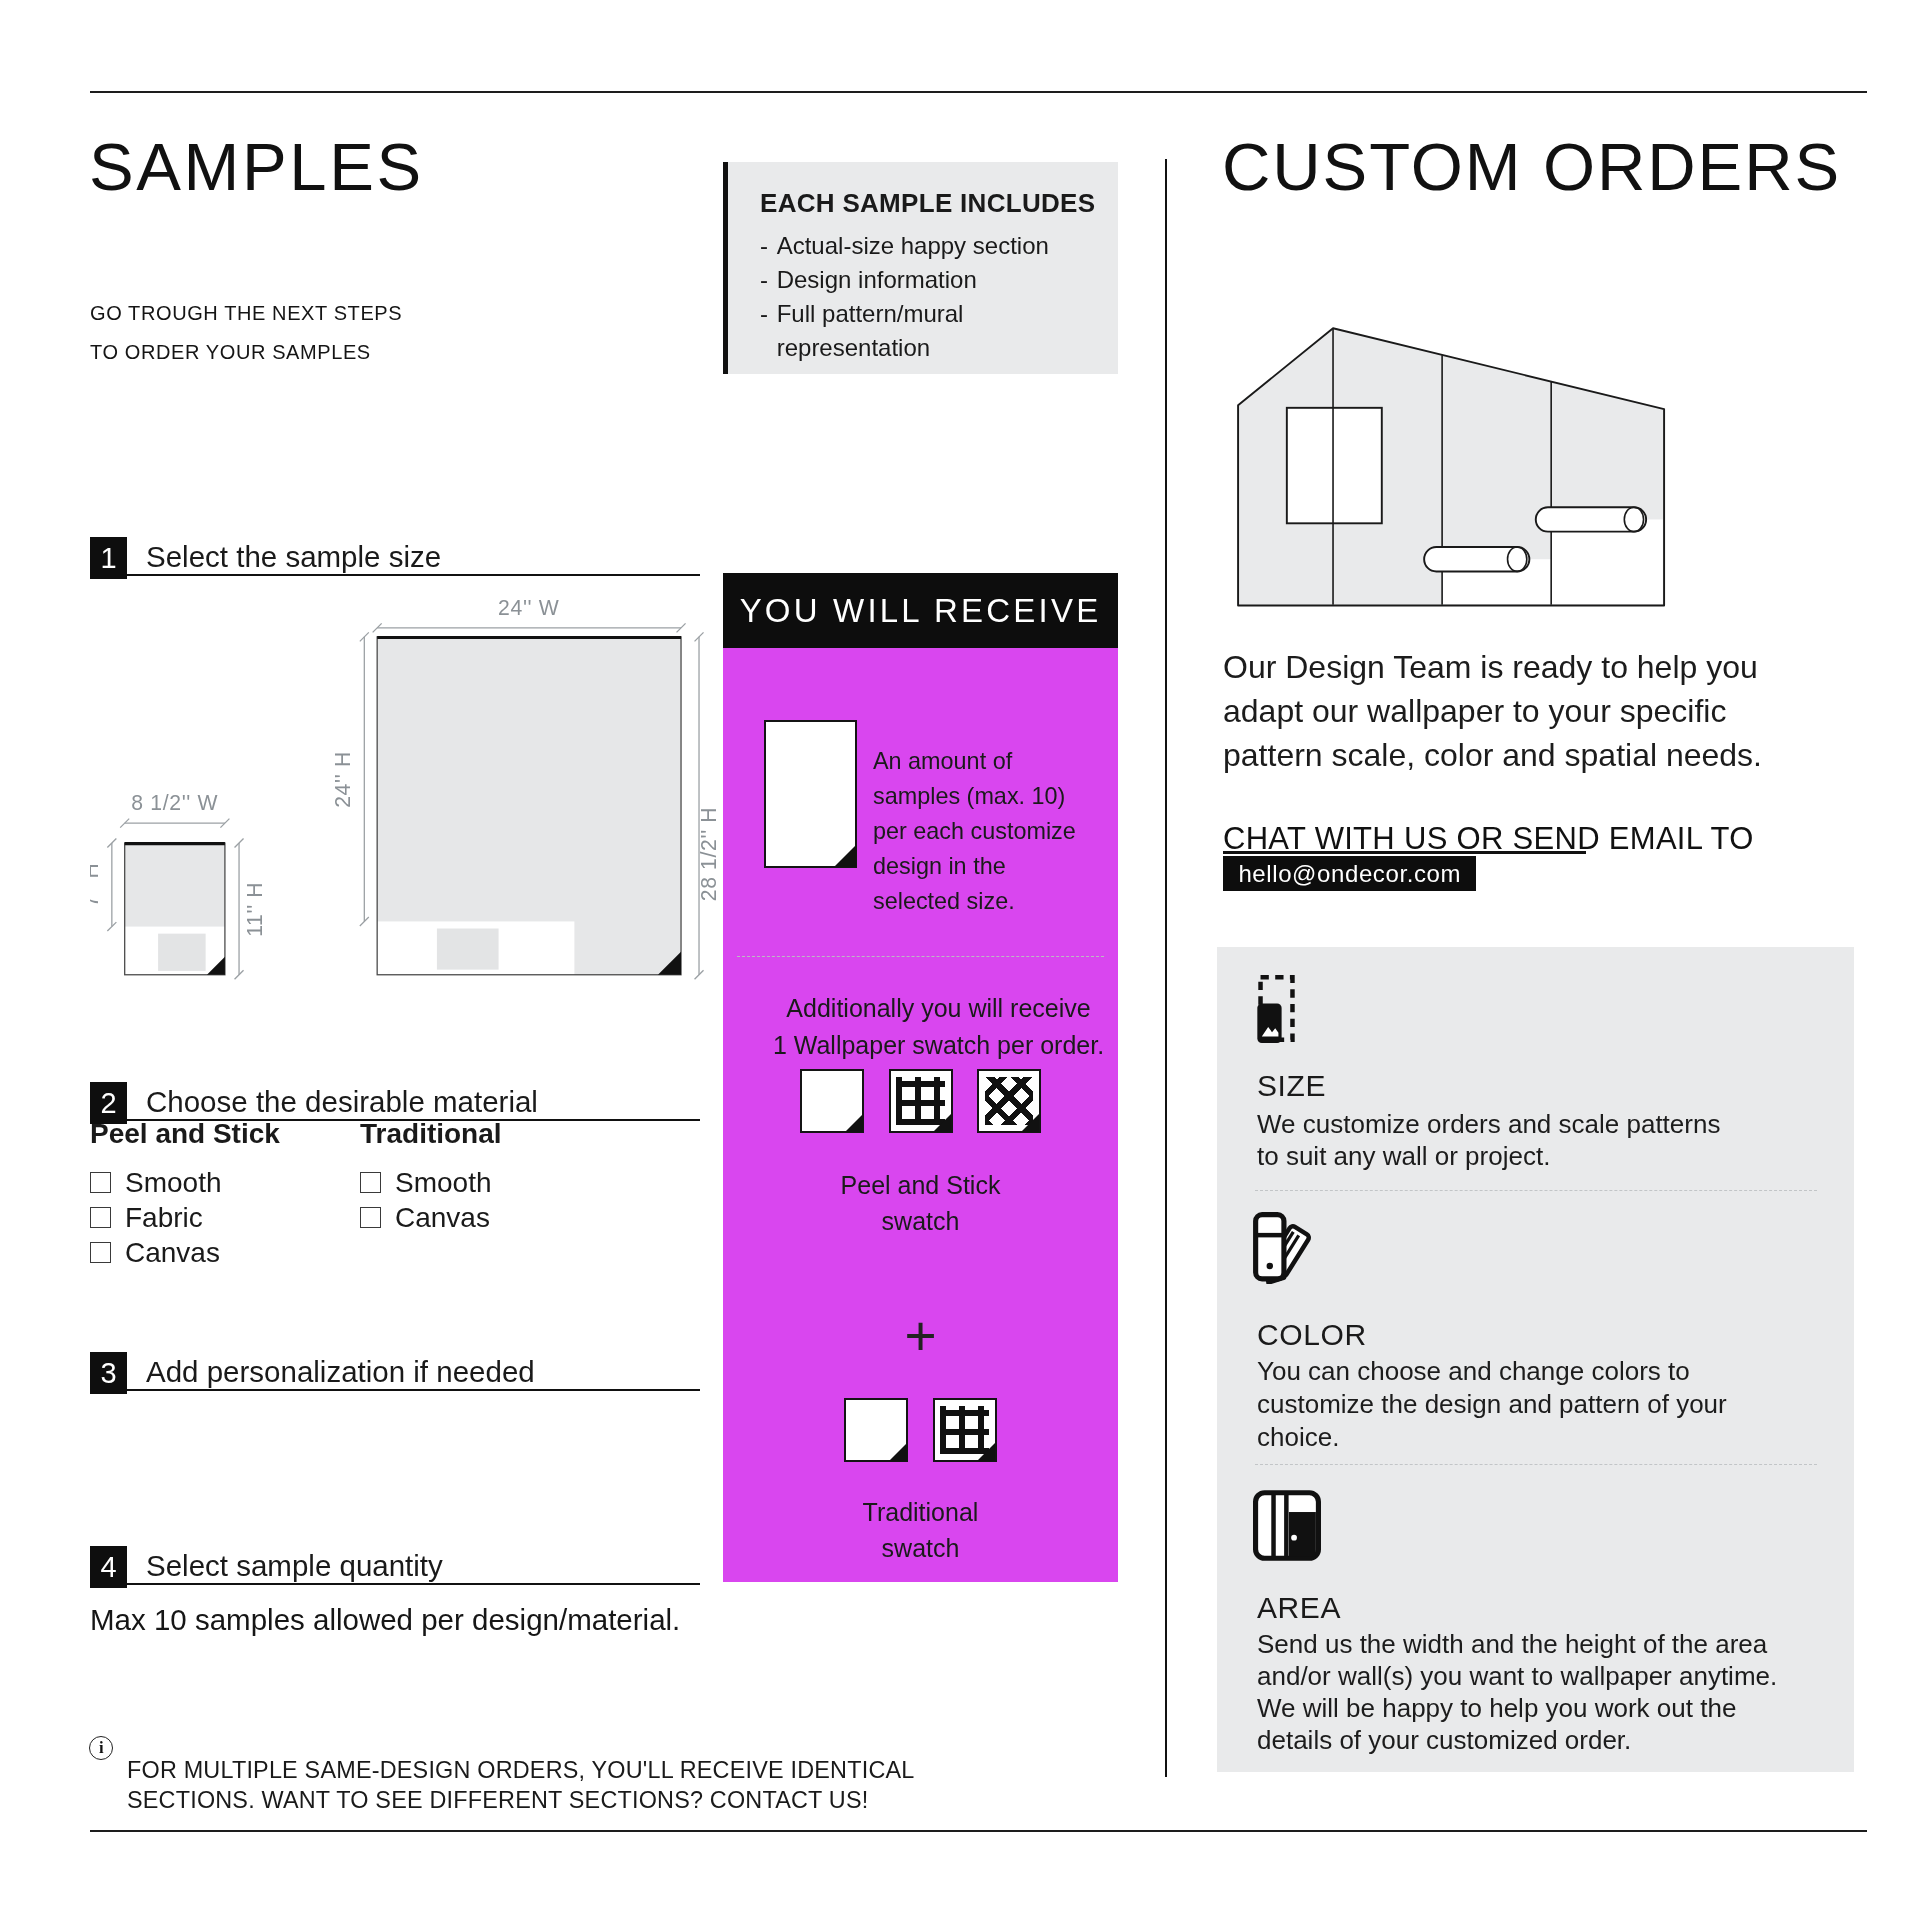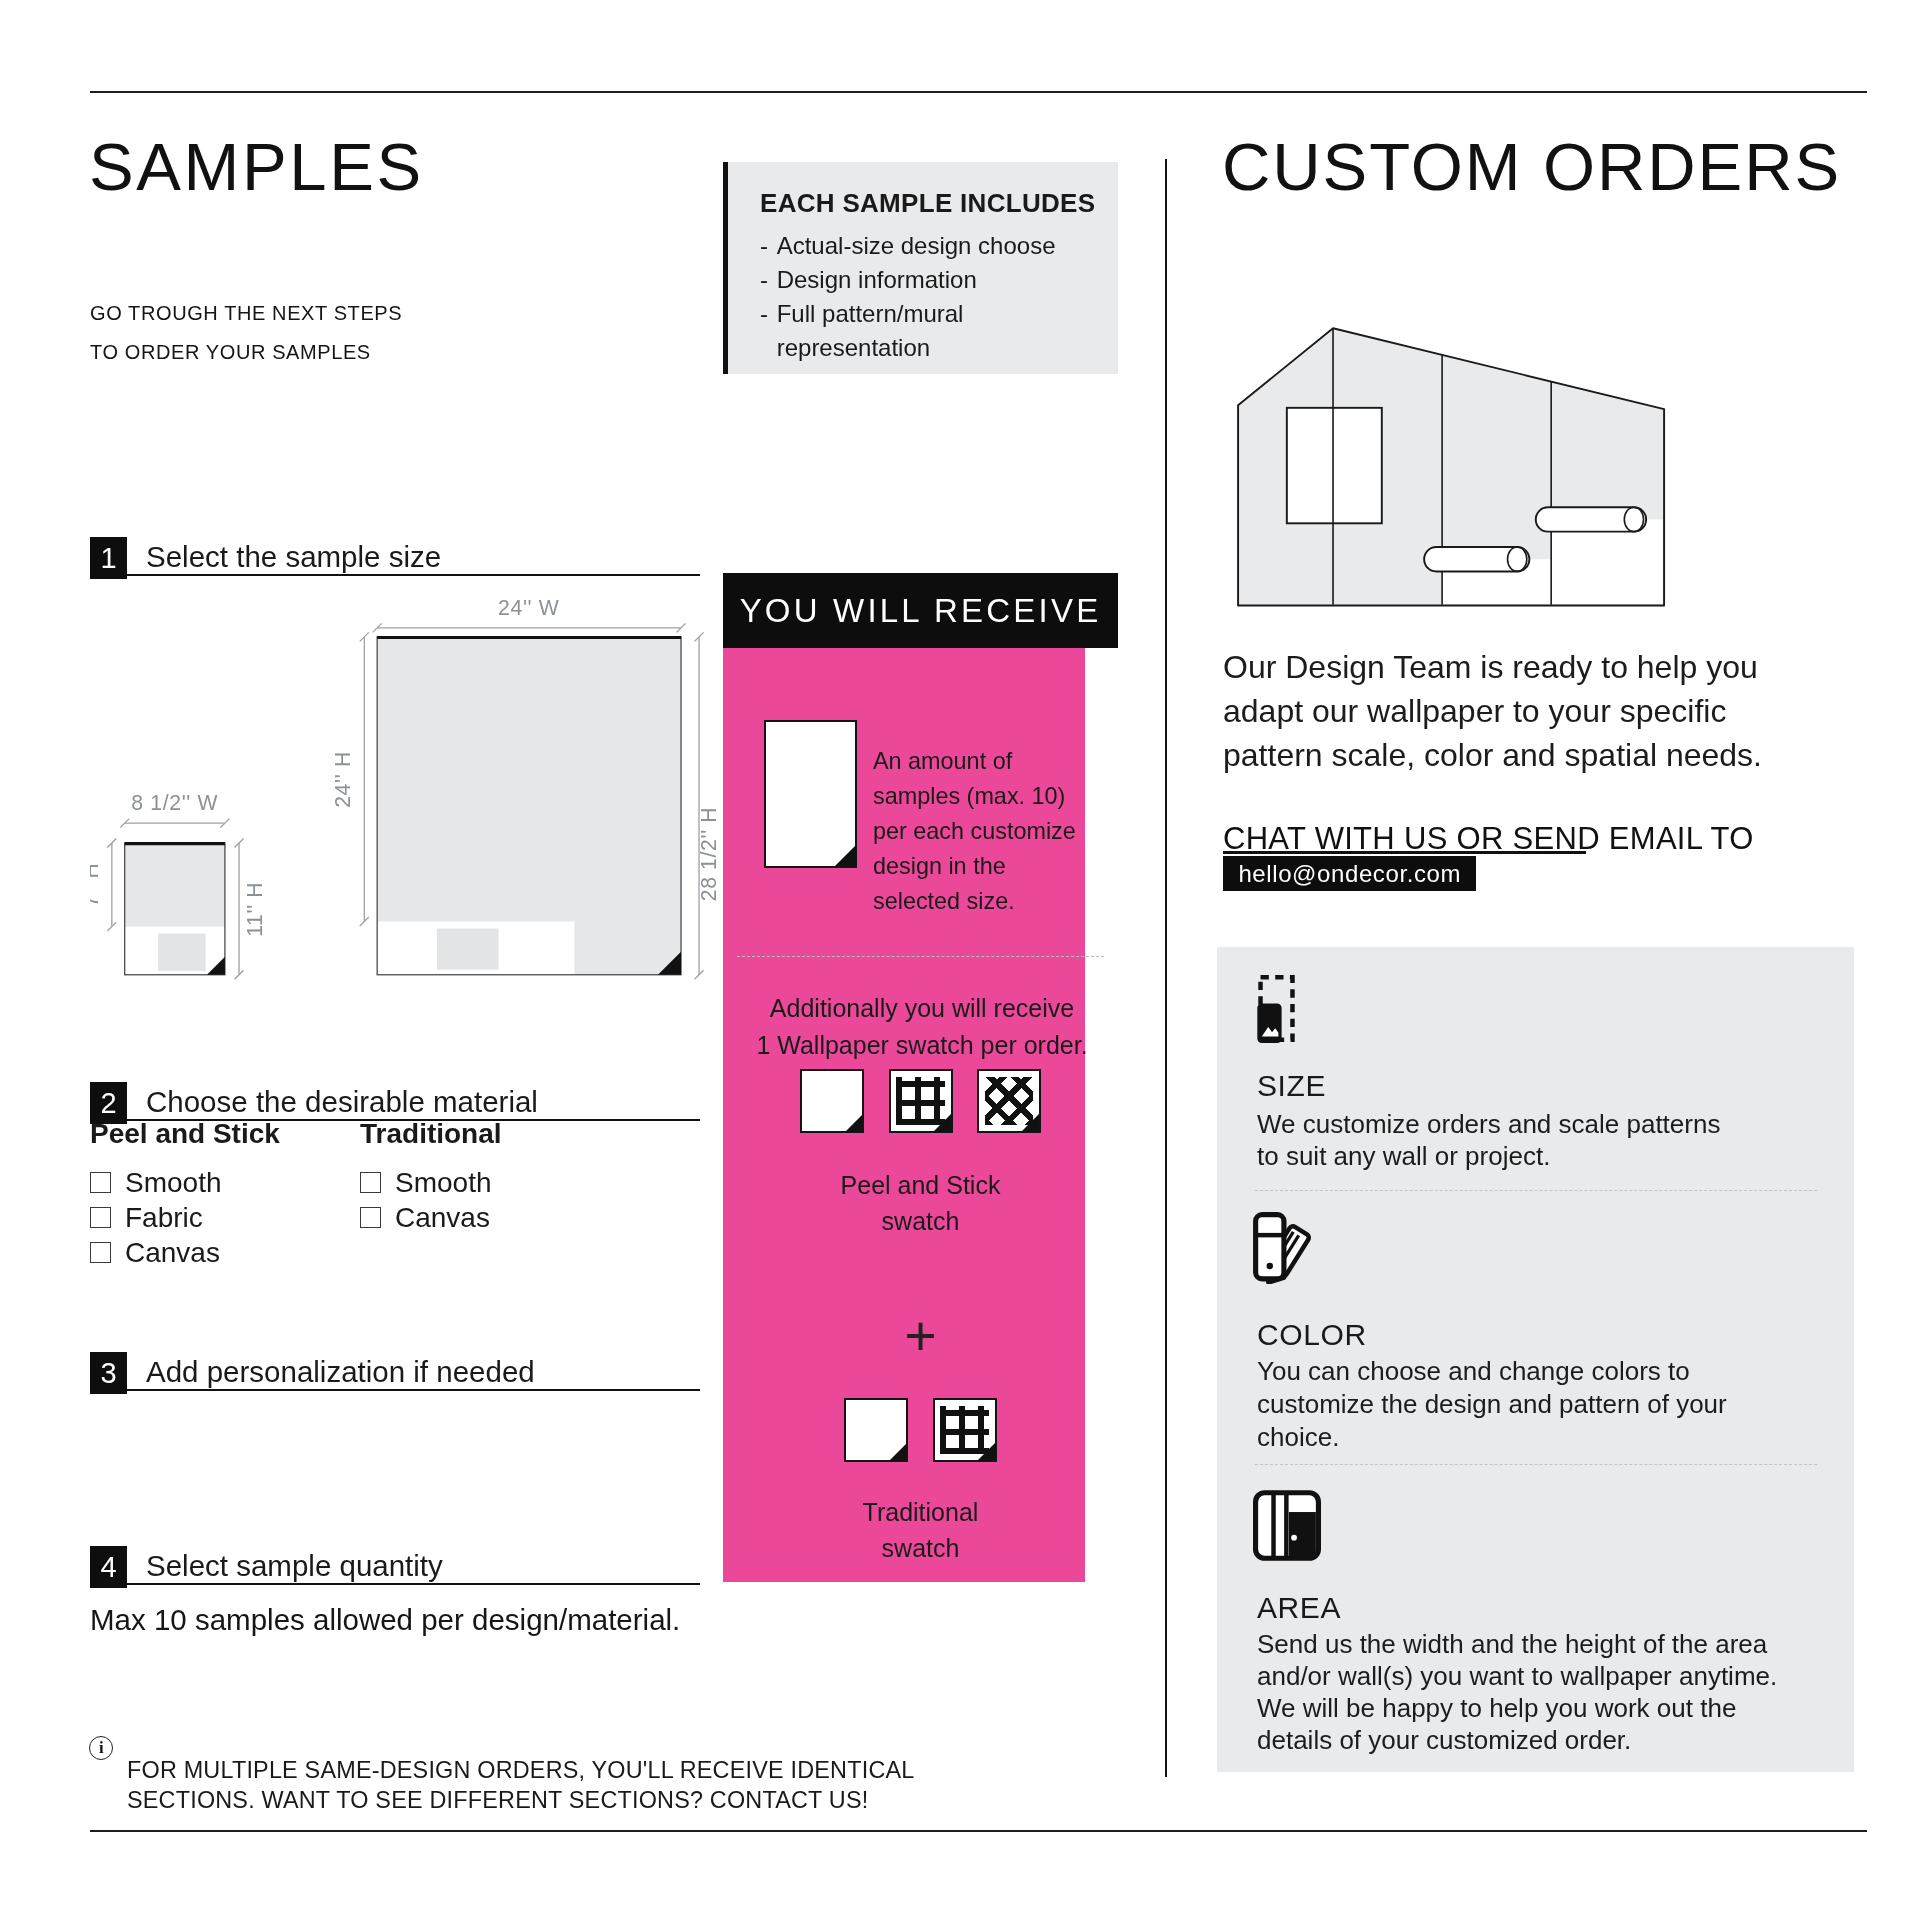--- a/index.html
+++ b/index.html
@@ -19,21 +19,21 @@
          display:flex;align-items:center;justify-content:center;font-size:29px;}
   .step-t{position:absolute;left:56px;top:2.6px;font-size:29.5px;white-space:nowrap;}
   .step-line{position:absolute;left:0;top:37px;width:610px;height:1.9px;background:#111;}
   .mat-h{font-size:28px;font-weight:700;margin-bottom:15.4px;}
   .opt{display:flex;align-items:center;gap:14px;height:35px;font-size:28px;}
   .cb{width:21px;height:21px;border:1.9px solid #3a3a3a;box-sizing:border-box;background:#fff;}
   .note{font-size:29.5px;line-height:39px;color:#161616;}
   .recv-head{position:absolute;left:723px;top:573px;width:395px;height:75px;background:#0d0d0d;
              color:#fff;display:flex;align-items:center;justify-content:center;font-size:33px;
              letter-spacing:3.2px;font-weight:400;white-space:nowrap;}
-  .recv-panel{position:absolute;left:723px;top:648px;width:362px;height:934px;background:#ec4899;}
+  .recv-panel{position:absolute;left:723px;top:648px;width:395px;height:934px;background:#d946ef;}
   .sheet{position:absolute;left:41px;top:72px;width:93px;height:148px;background:#fff;
          border:2.6px solid #141414;box-sizing:border-box;}
   .fold{position:absolute;right:-0.6px;bottom:-0.6px;width:0;height:0;
         border-left:18px solid transparent;border-bottom:18px solid #111;}
   .amount{position:absolute;left:150px;top:96px;font-size:23.4px;line-height:35px;}
   .dashedline{border-top:1.9px dashed #b9bcbe;}
   .ctr{text-align:center;width:100%;}
   .swatch{position:relative;width:64px;height:64px;background:#fff;border:2.6px solid #141414;
           box-sizing:border-box;}
   .pat{position:absolute;inset:5.8px;}
@@ -74,21 +74,21 @@
 
   <div class="abs intro" style="left:90px;top:294px;">
     <div>GO TROUGH THE NEXT STEPS</div>
     <div>TO ORDER YOUR SAMPLES</div>
   </div>
 
   <div class="inc-box">
     <div class="inc-h">EACH SAMPLE INCLUDES</div>
     <div class="inc-row">
       <span class="inc-b">-</span>
-      <span>Actual-size design choose</span>
+      <span>Actual-size happy section</span>
     </div>
     <div class="inc-row">
       <span class="inc-b">-</span>
       <span>Design information</span>
     </div>
     <div class="inc-row">
       <span class="inc-b">-</span>
       <span>Full pattern/mural</span>
     </div>
     <div style="margin-left:16.7px;font-size:24px;line-height:34px;">representation</div>

